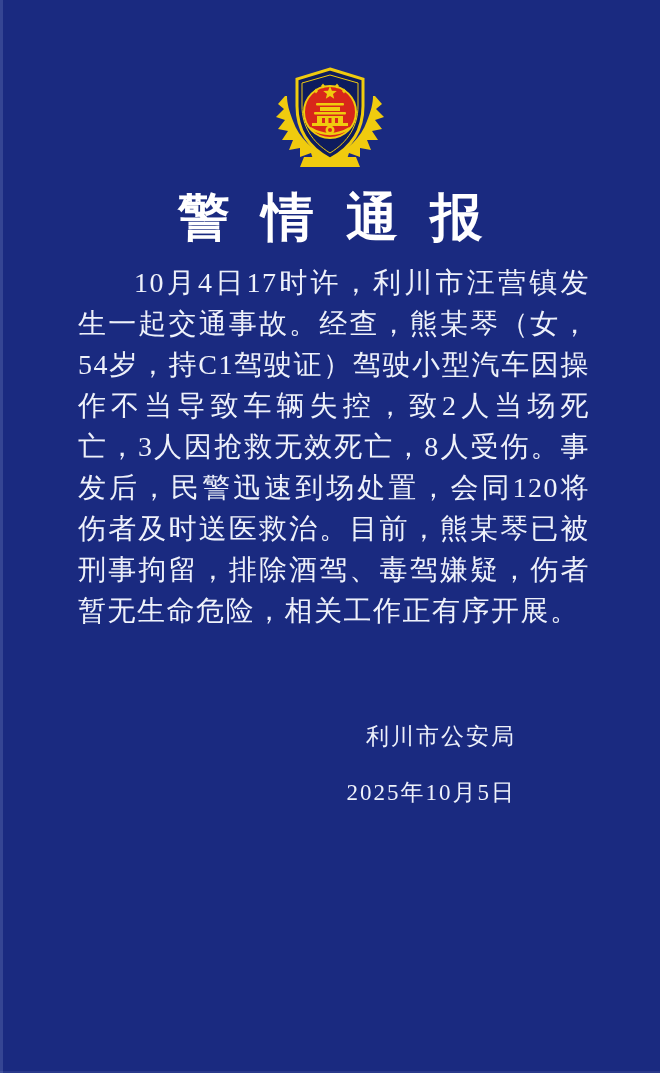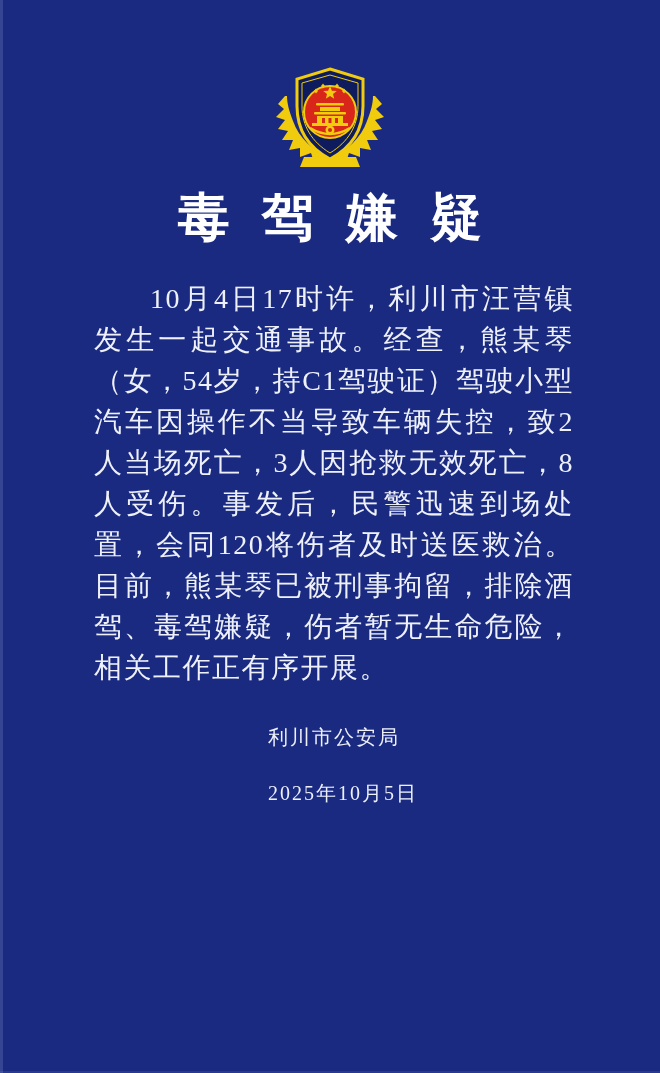--- a/index.html
+++ b/index.html
@@ -32,33 +32,33 @@
   .stroke-gold{stroke:var(--emblem-gold);}
   .title{
     position:absolute;top:188px;left:0;right:0;margin:0;
     text-align:center;
     font-size:52px;line-height:60px;font-weight:bold;
     color:var(--title-text);
     letter-spacing:0.62em;text-indent:0.62em;
     font-family:"Liberation Serif", serif;
   }
   .body-text{
-    position:absolute;top:262px;left:78px;right:70px;margin:16px;
+    position:absolute;top:262px;left:78px;right:70px;margin:0;
     font-size:28px;line-height:41px;
     letter-spacing:1.5px;
     color:var(--body-text);
     text-align:justify;
     text-justify:inter-character;
     text-indent:2em;
   }
   .signature{
-    position:absolute;top:722px;left:268px;width:260px;
-    text-align:left;
+    position:absolute;top:722px;left:256px;width:260px;
+    text-align:right;
     color:var(--body-text);
-    font-size:20px;line-height:30px;
+    font-size:23px;line-height:30px;
     letter-spacing:2px;
   }
   .sig-line + .sig-line{margin-top:26px;}
 </style>
 </head>
 <body>
 
 <div class="poster">
 
   <div class="emblem-wrap">
@@ -91,21 +91,21 @@
       <rect class="red" x="58.5" y="58" width="3" height="5"></rect>
       <rect class="red" x="65" y="58" width="3" height="5"></rect>
       <rect class="gold" x="42" y="63" width="36" height="3"></rect>
 
       <circle class="gold" cx="60" cy="70" r="4.5"></circle>
       <circle class="red" cx="60" cy="70" r="2"></circle>
       <path class="nofill stroke-gold" stroke-width="2.5" d="M40,68 Q60,80 80,68"></path>
     </svg>
   </div>
 
-  <h1 class="title">毒驾嫌疑</h1>
+  <h1 class="title">警情通报</h1>
 
   <p class="body-text">10月4日17时许，利川市汪营镇发生一起交通事故。经查，熊某琴（女，54岁，持C1驾驶证）驾驶小型汽车因操作不当导致车辆失控，致2人当场死亡，3人因抢救无效死亡，8人受伤。事发后，民警迅速到场处置，会同120将伤者及时送医救治。目前，熊某琴已被刑事拘留，排除酒驾、毒驾嫌疑，伤者暂无生命危险，相关工作正有序开展。</p>
 
   <div class="signature">
     <div class="sig-line">利川市公安局</div>
     <div class="sig-line">2025年10月5日</div>
   </div>
 
 </div>
 

